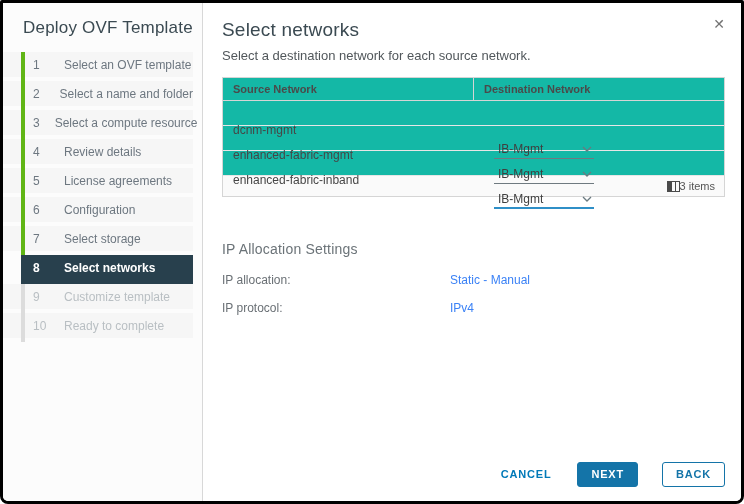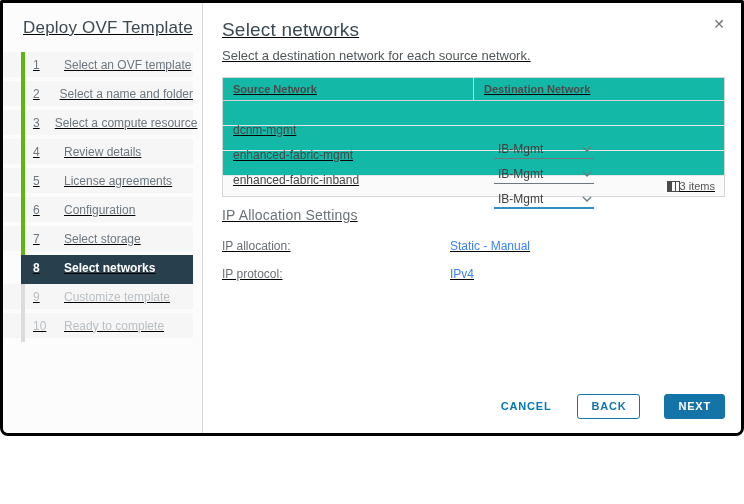--- a/index.html
+++ b/index.html
@@ -1,20 +1,20 @@
 <!DOCTYPE html>
 <html><head>
 <meta charset="utf-8">
 <style>
   html,body{margin:0;padding:0;background:#fff;}
   body{font-family:"Liberation Sans", sans-serif; -webkit-font-smoothing:antialiased;}
   .screen{
-    position:relative; width:744px; height:436px; box-sizing:border-box;
+    position:relative; width:744px; height:504px; box-sizing:border-box;
     border:3px solid #000; border-radius:2px 2px 8px 8px;
-    background:#fff; overflow:hidden; display:flex;text-decoration:underline;
+    background:#fff; overflow:hidden; display:flex;
   }
   
   .sidebar{
     width:200px; min-width:200px; box-sizing:border-box;
     background:#fcfcfc; border-right:1px solid #d8d8d8;
     display:flex; flex-direction:column;
   }
   .wizard-title{
     font-size:17px; color:#3b4a52; font-weight:400; letter-spacing:.2px;
     padding:15px 0 12px 20px;
@@ -64,21 +64,21 @@
     width:100px; margin-left:10px; padding:1px 2px 2px 4px; box-sizing:border-box;
     border-bottom:1px solid #6f7a80; cursor:pointer; font-size:12px; color:#3f3f3f;margin-top:40px;
   }
   .dd.focused{border-bottom:2px solid #2f8fc7; padding-bottom:1px;}
   .dd svg{flex:none; margin-left:6px;}
   .t-footer{
     display:flex; justify-content:flex-end; align-items:center;
     height:20px; background:#fafafa; padding:0 9px; font-size:11px; color:#555;
   }
   
-  .ip-section{margin-top:10px;}
+  .ip-section{margin-top:44px;}
   .ip-heading{font-size:14px; font-weight:400; color:#6b7378; letter-spacing:.2px; margin:0 0 16px 0;}
   .ip-row{display:flex; font-size:12px; margin-bottom:14px;}
   .ip-row .ip-label{width:228px; color:#6a7075;}
   .ip-row .ip-value{color:#3b82f6;}
   
   .btn-bar{position:absolute; right:16px; bottom:14px; display:flex; align-items:center; gap:24px;}
   .btn{
     font-family:"Liberation Sans", sans-serif;
     font-size:11px; font-weight:700; letter-spacing:.8px; cursor:pointer;
     border-radius:3px; line-height:1; box-sizing:border-box;
@@ -208,18 +208,18 @@
         <span class="ip-value">Static - Manual</span>
       </div>
       <div class="ip-row">
         <span class="ip-label">IP protocol:</span>
         <span class="ip-value">IPv4</span>
       </div>
     </div>
 
     <div class="btn-bar">
       <button class="btn btn-link">CANCEL</button>
+      <button class="btn btn-solid">NEXT</button>
       <button class="btn btn-outline">BACK</button>
-      <button class="btn btn-solid">NEXT</button>
     </div>
   </div>
 
 </div>
 
 </body></html>

